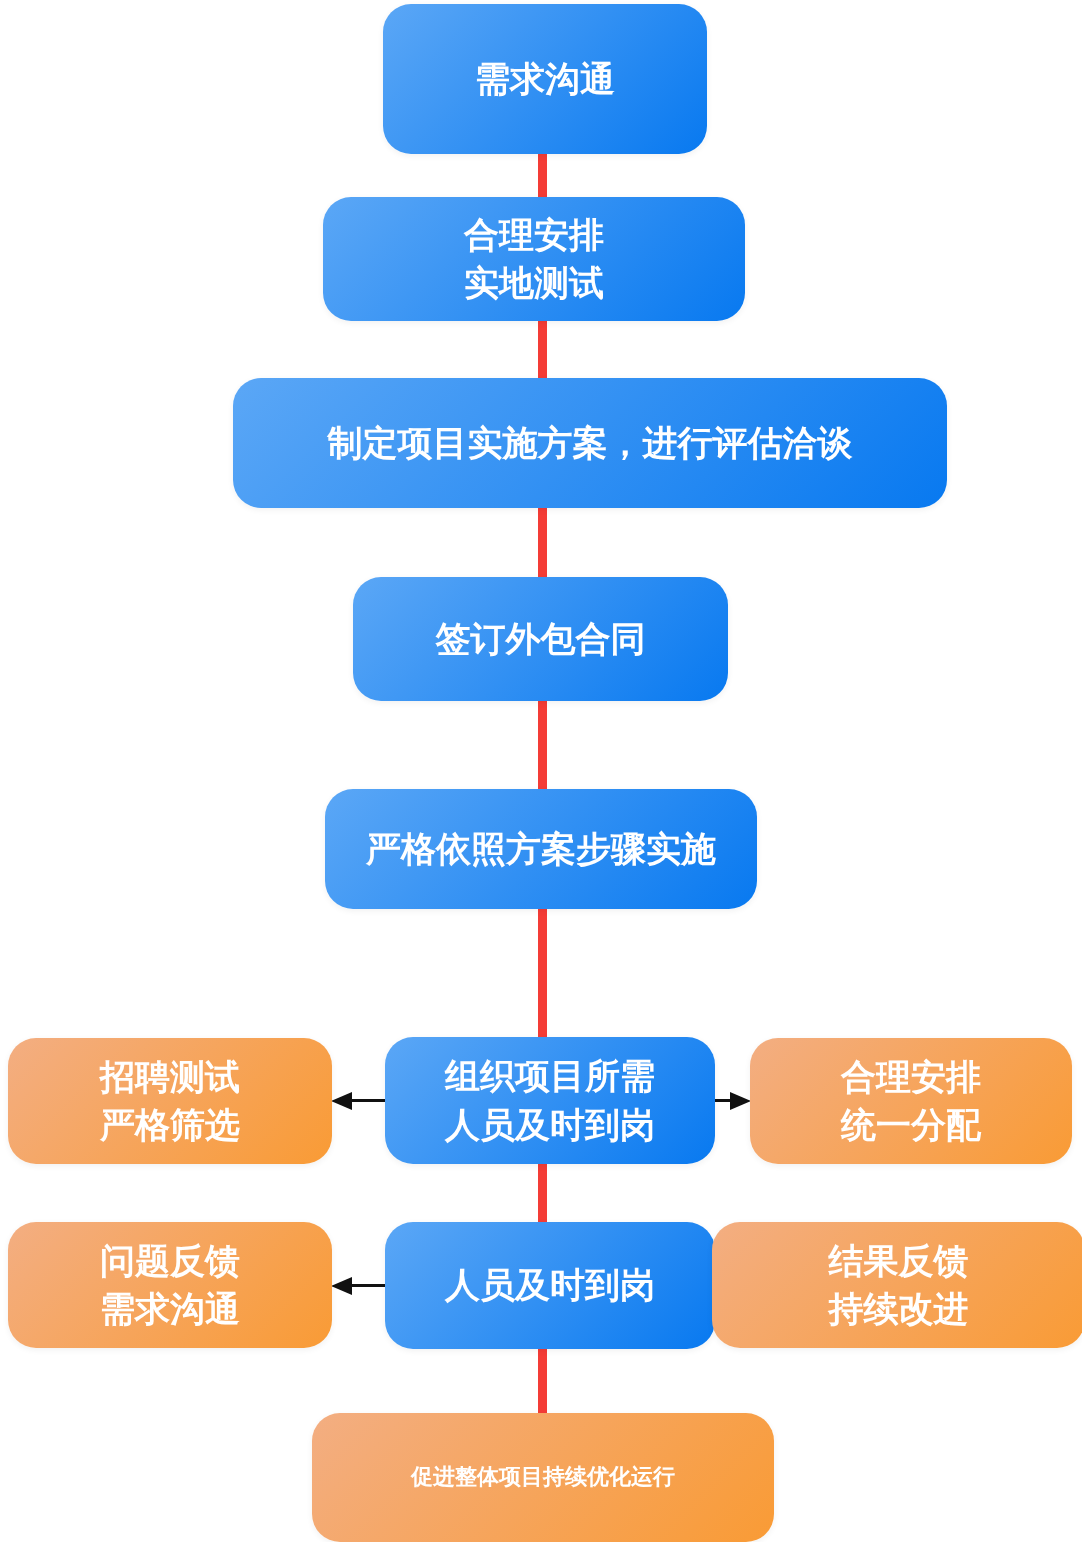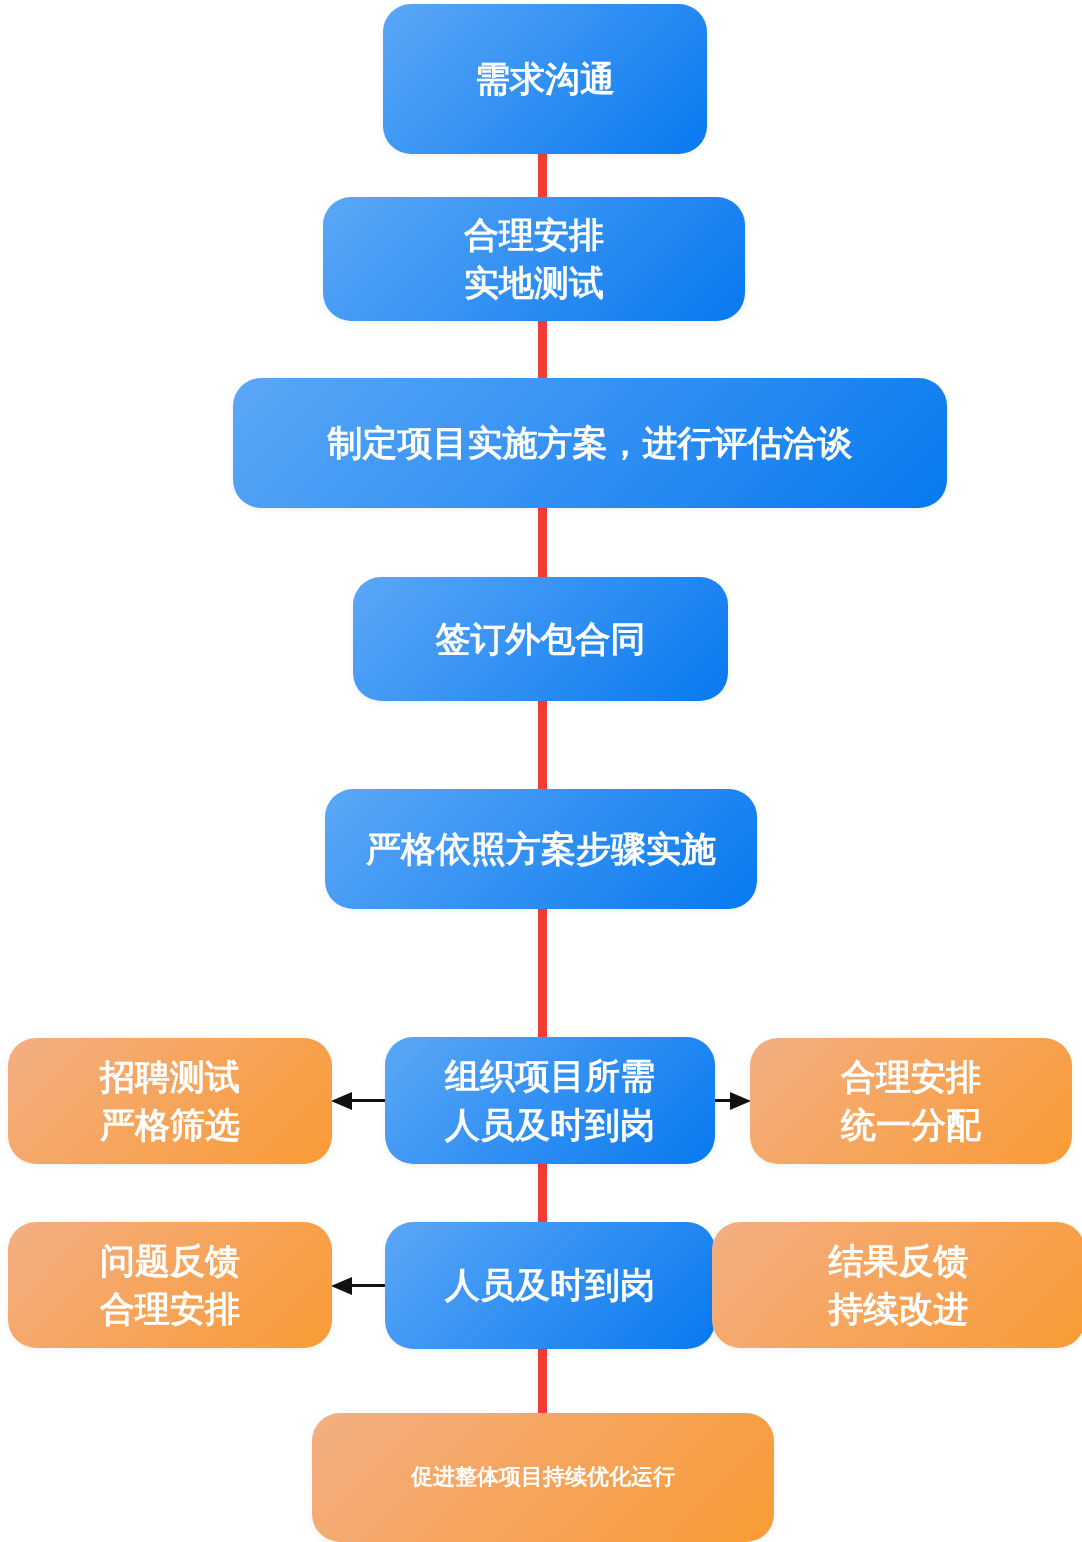--- a/index.html
+++ b/index.html
@@ -123,21 +123,21 @@
 
   <div class="arrow" style="left:351px; top:1099px; width:34px;">
     <span class="arrowhead left"></span>
   </div>
   <div class="arrow" style="left:713px; top:1099px; width:18px;">
     <span class="arrowhead right"></span>
   </div>
 
   <div class="node orange" style="left:8px; top:1222px; width:324px; height:126px;">
     <span class="node-label">问题反馈
-合理安排</span>
+需求沟通</span>
   </div>
 
   <div class="node blue" style="left:385px; top:1222px; width:330px; height:127px;">
     <span class="node-label">人员及时到岗</span>
   </div>
 
   <div class="node orange" style="left:712px; top:1222px; width:373px; height:126px;">
     <span class="node-label">结果反馈
 持续改进</span>
   </div>

